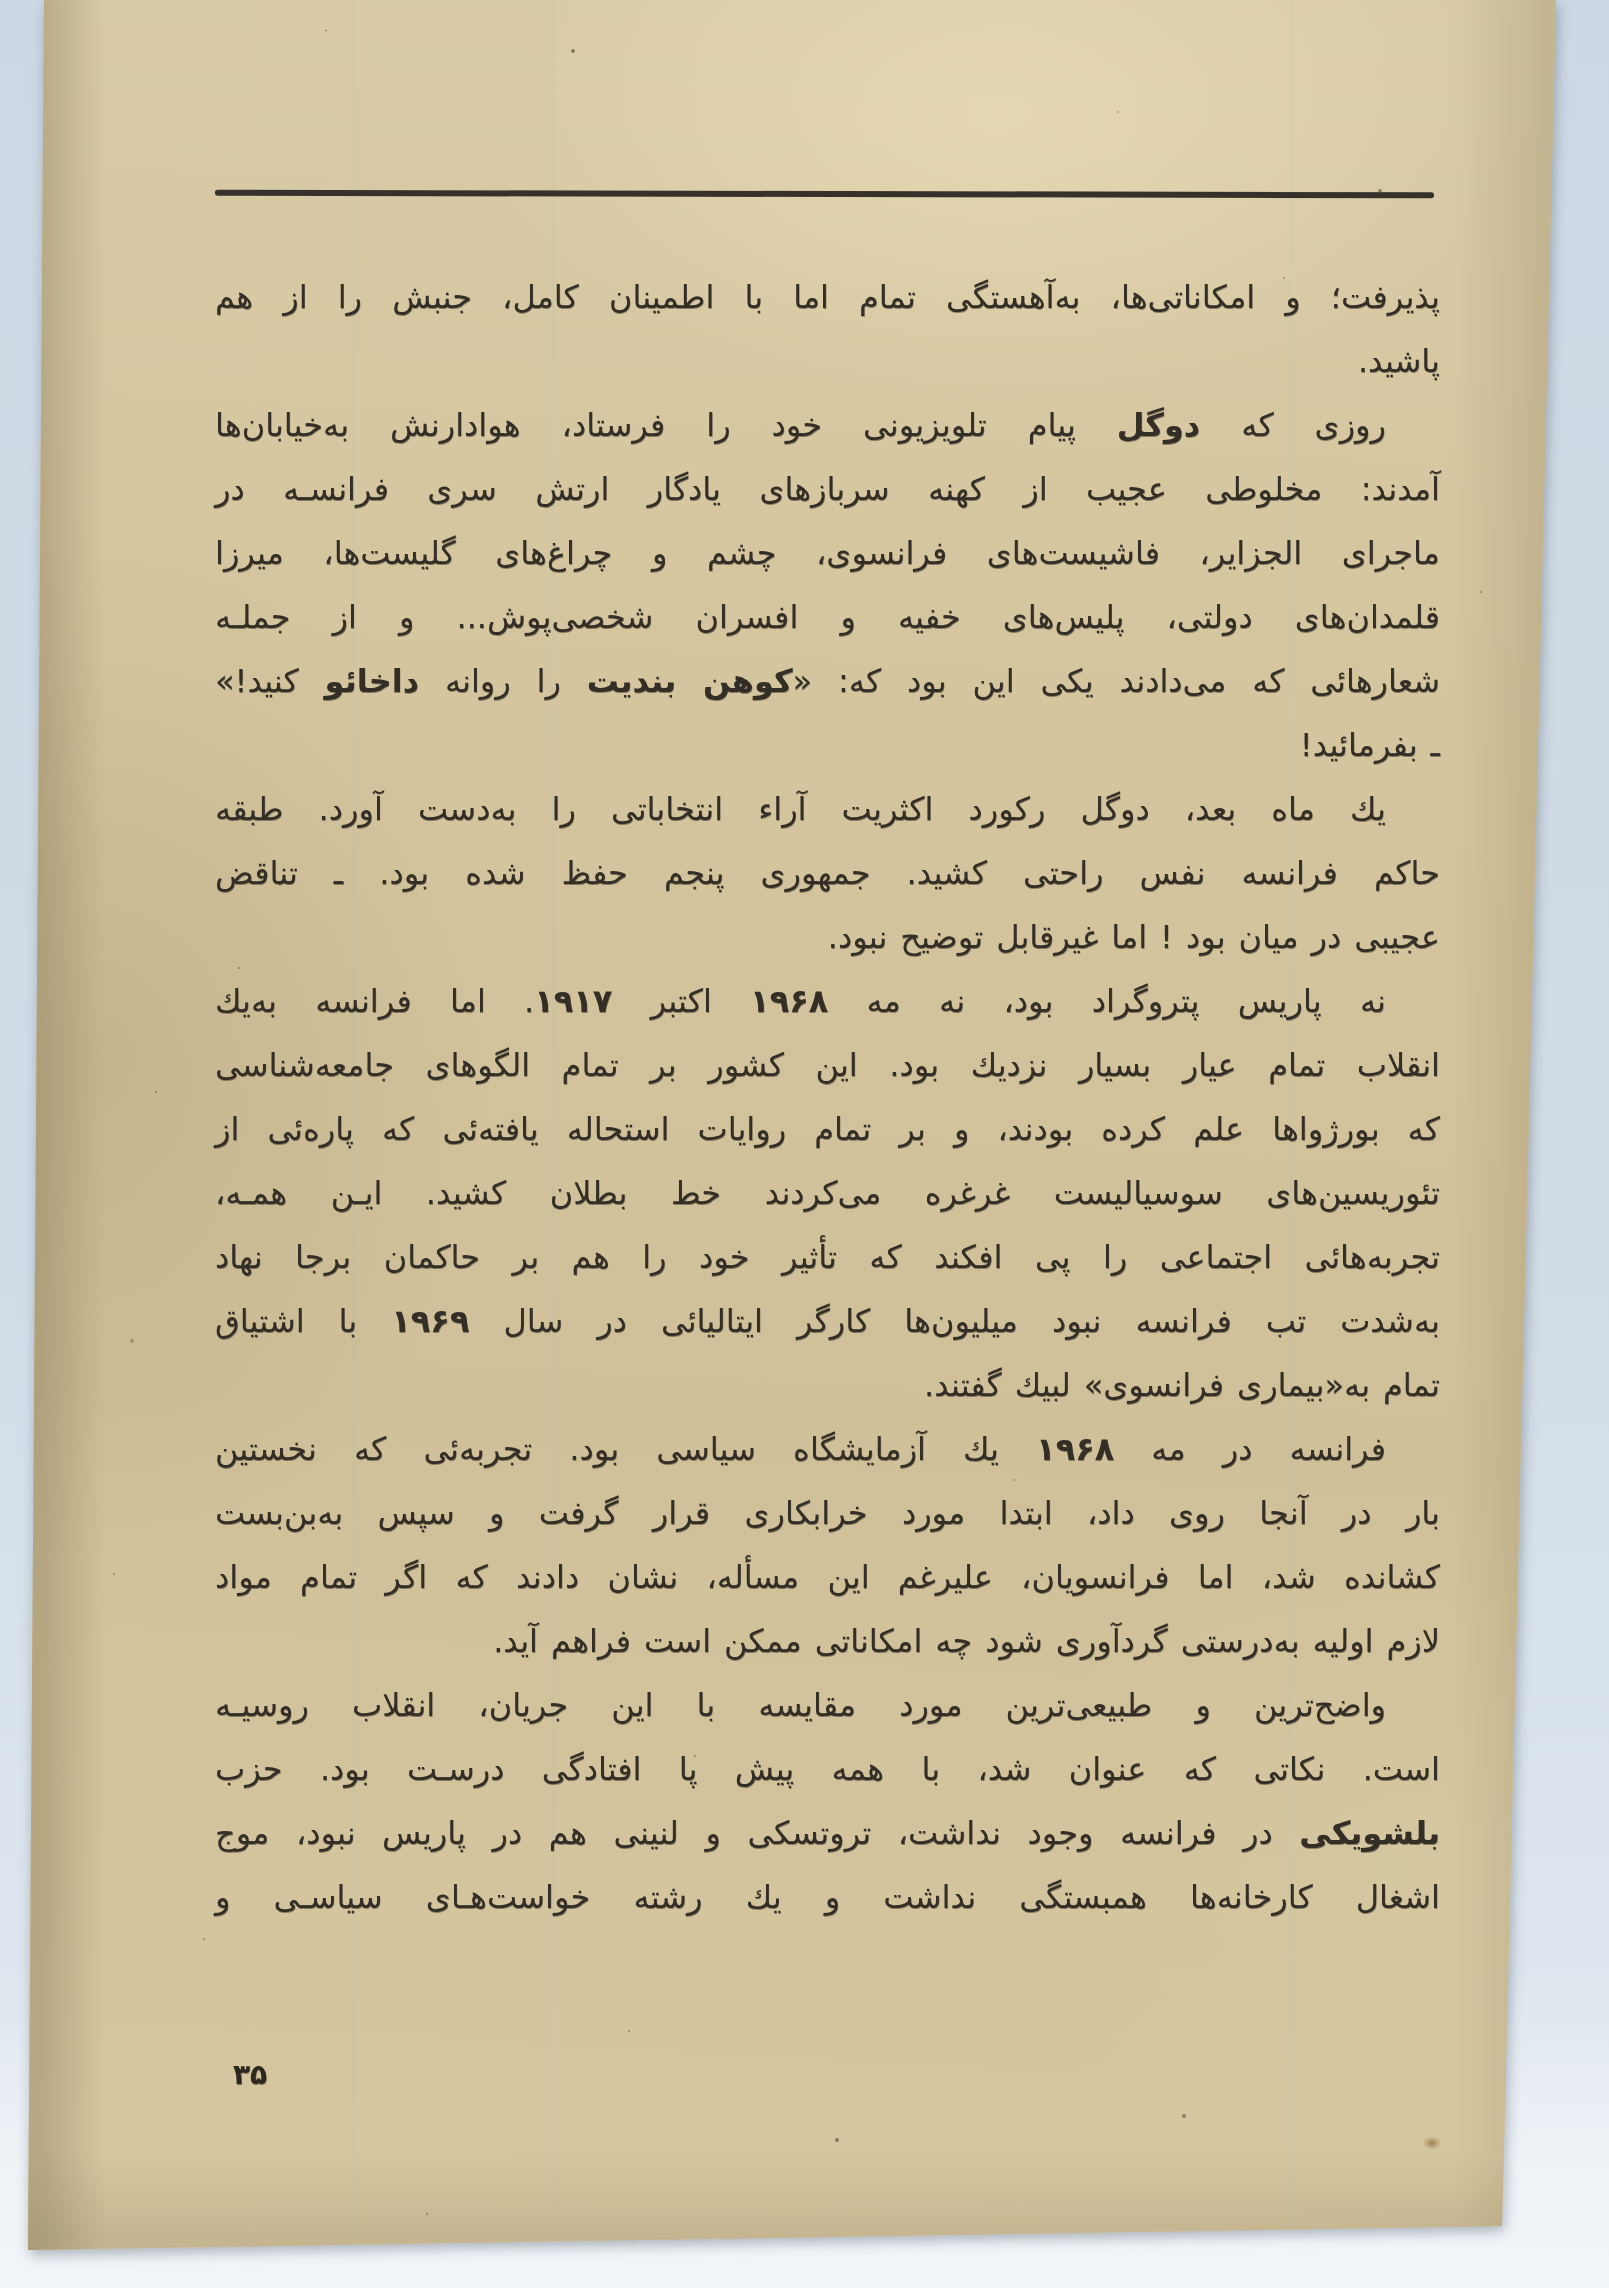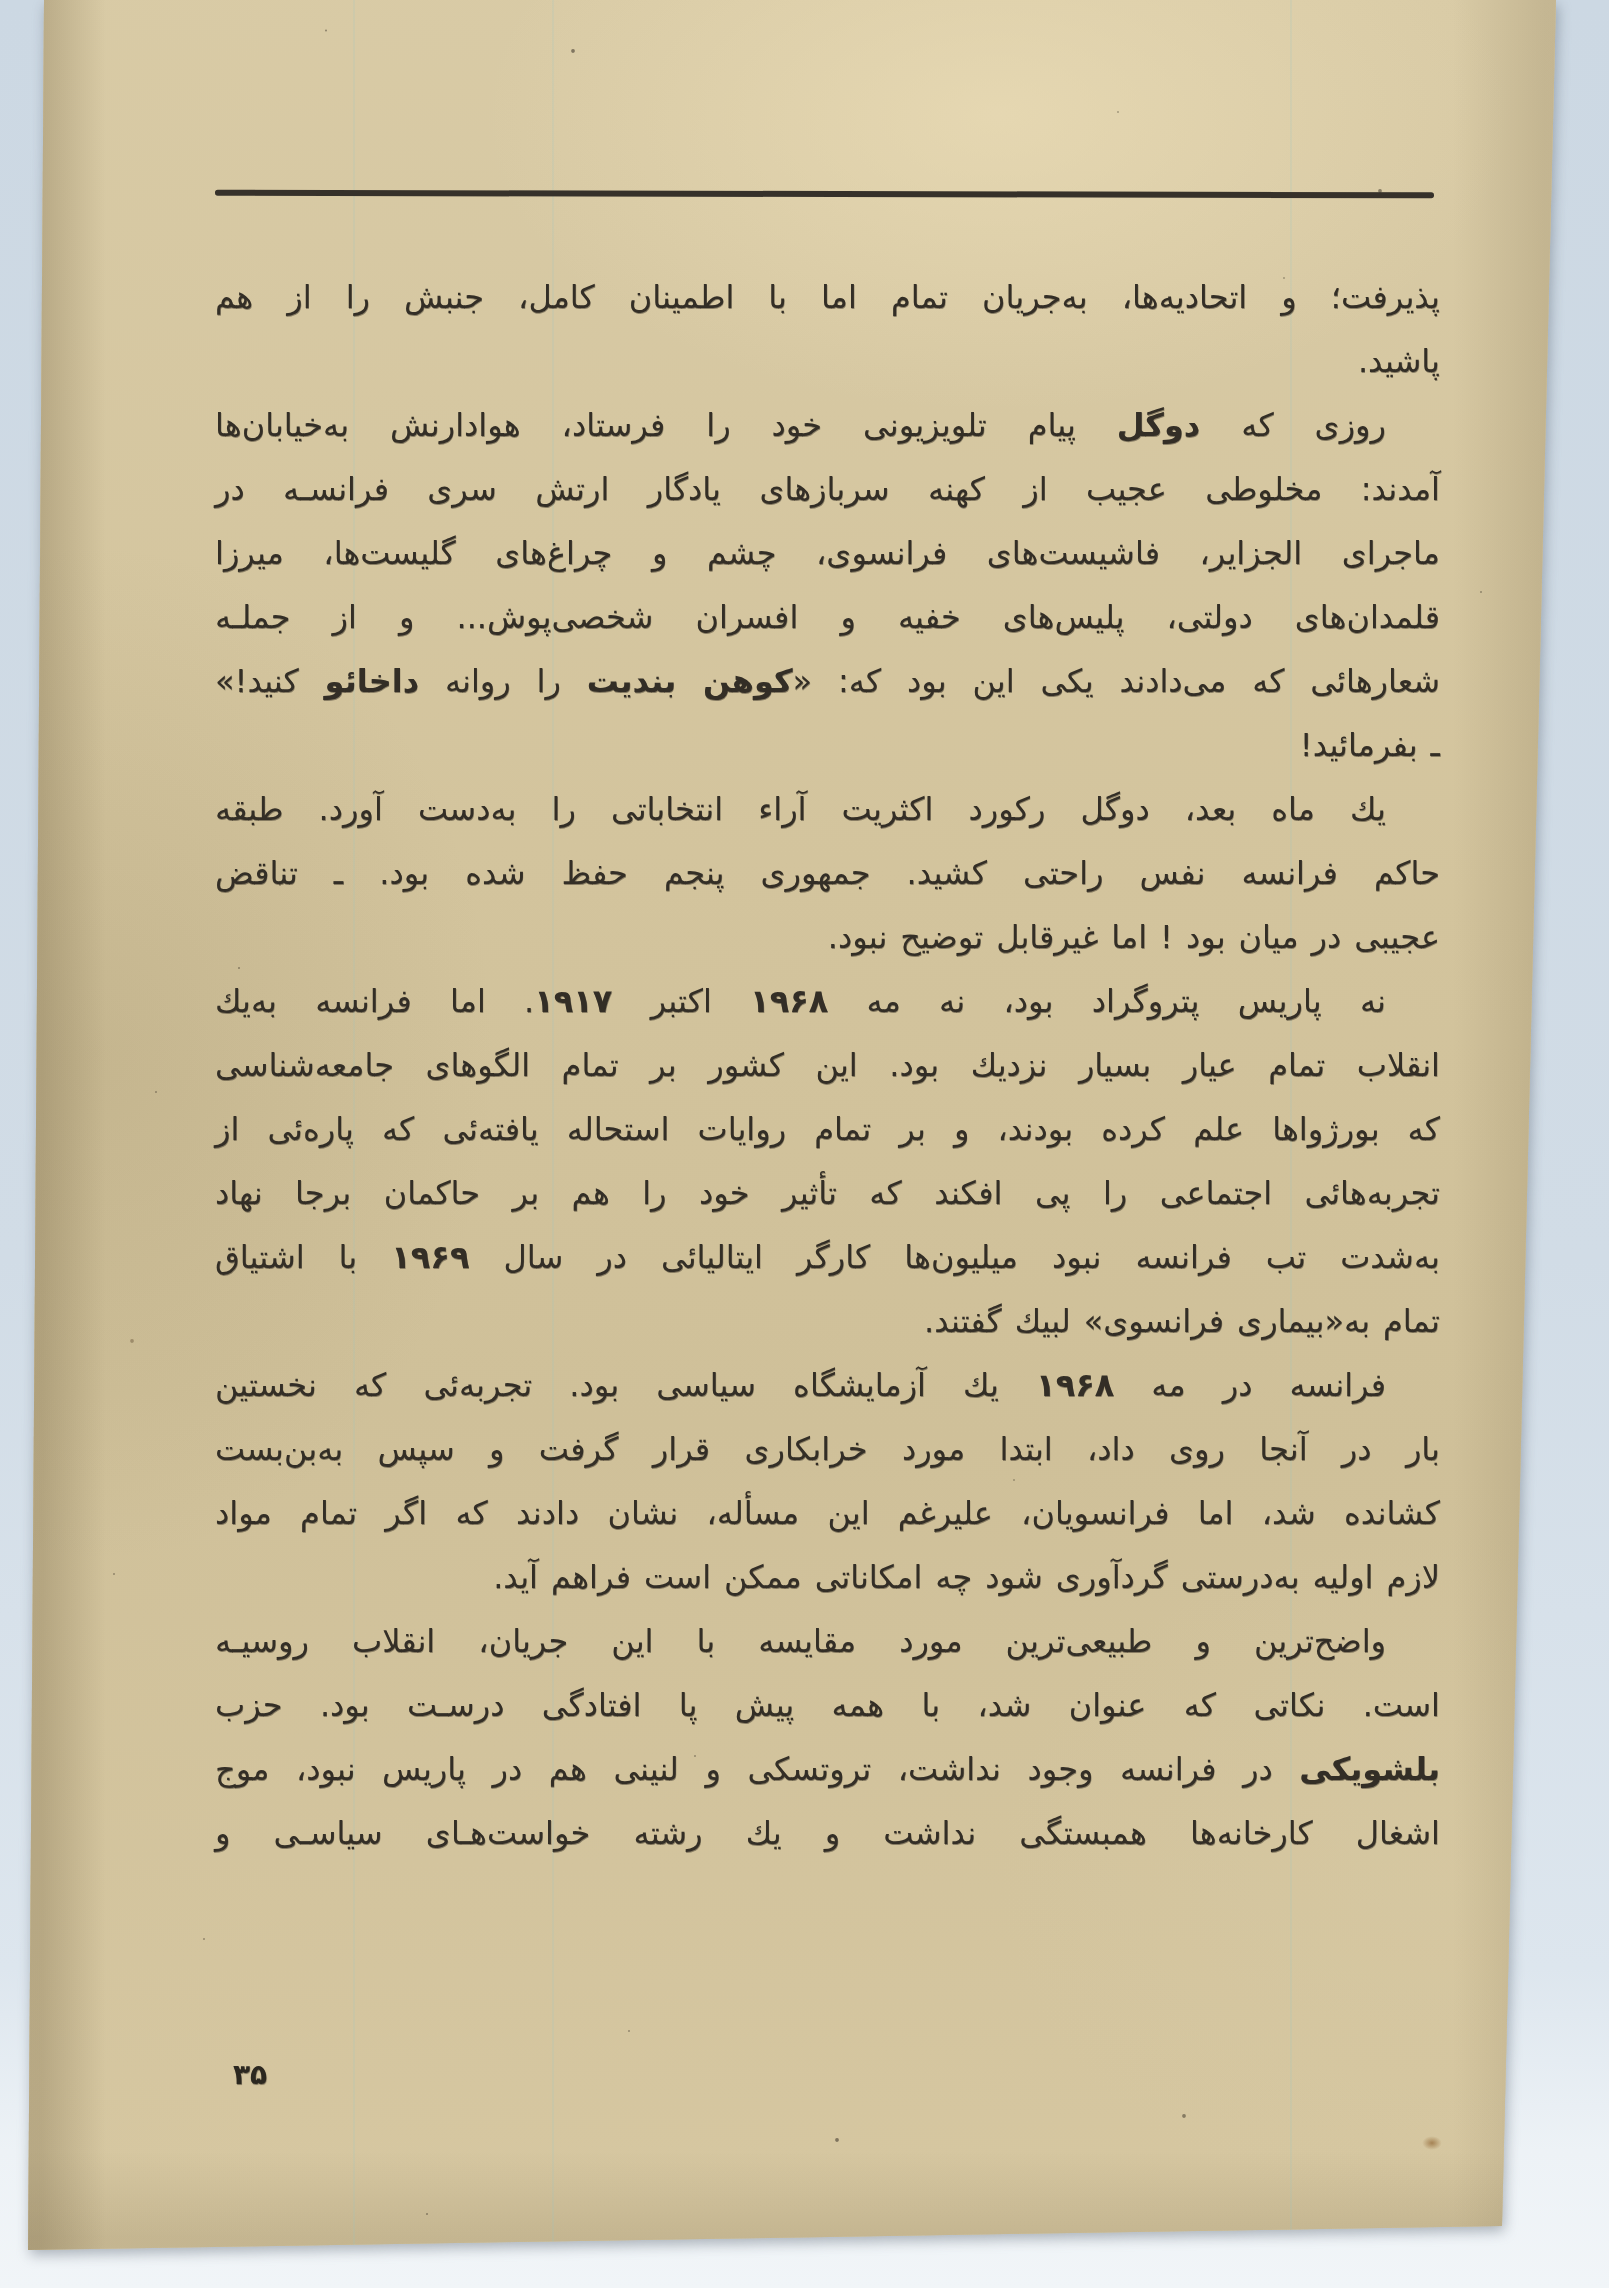--- a/index.html
+++ b/index.html
@@ -85,34 +85,35 @@
 
 <div class="scene">
   <div class="paper-wrap">
     <div class="paper">
       <div class="streak" style="left: 353px;"></div>
       <div class="streak" style="left: 552px;"></div>
       <div class="streak" style="left: 1290px;"></div>
       <div class="specks"></div>
       <div class="rule"></div>
       <div class="text-block">
-          <div class="line"><span class="seg">پذیرفت؛ و اتحادیه‌ها، به‌جریان تمام اما با اطمینان کامل، جنبش را از هم</span></div>
+          <div class="line"><span class="seg">پذیرفت؛ و امکاناتی‌ها، به‌آهستگی تمام اما با اطمینان کامل، جنبش را از هم</span></div>
           <div class="line end"><span class="seg">پاشید.</span></div>
           <div class="line indent"><span class="seg">روزی که </span><span class="seg bold">دوگل</span><span class="seg"> پیام تلویزیونی خود را فرستاد، هوادارنش به‌خیابان‌ها</span></div>
           <div class="line"><span class="seg">آمدند: مخلوطی عجیب از کهنه سربازهای یادگار ارتش سری فرانسـه در</span></div>
           <div class="line"><span class="seg">ماجرای الجزایر، فاشیست‌های فرانسوی، چشم و چراغ‌های گلیست‌ها، میرزا</span></div>
           <div class="line"><span class="seg">قلمدان‌های دولتی، پلیس‌های خفیه و افسران شخصی‌پوش... و از جملـه</span></div>
           <div class="line"><span class="seg">شعارهائی که می‌دادند یکی این بود که: «</span><span class="seg bold">کوهن بندیت</span><span class="seg"> را روانه </span><span class="seg bold">داخائو</span><span class="seg"> کنید!»</span></div>
           <div class="line end"><span class="seg">ـ بفرمائید!</span></div>
           <div class="line indent"><span class="seg">یك ماه بعد، دوگل رکورد اکثریت آراء انتخاباتی را به‌دست آورد. طبقه</span></div>
           <div class="line"><span class="seg">حاکم فرانسه نفس راحتی کشید. جمهوری پنجم حفظ شده بود. ـ تناقض</span></div>
           <div class="line end"><span class="seg">عجیبی در میان بود ! اما غیرقابل توضیح نبود.</span></div>
           <div class="line indent"><span class="seg">نه پاریس پتروگراد بود، نه مه </span><span class="seg bold">۱۹۶۸</span><span class="seg"> اکتبر </span><span class="seg bold">۱۹۱۷</span><span class="seg">. اما فرانسه به‌یك</span></div>
           <div class="line"><span class="seg">انقلاب تمام عیار بسیار نزدیك بود. این کشور بر تمام الگوهای جامعه‌شناسی</span></div>
           <div class="line"><span class="seg">که بورژواها علم کرده بودند، و بر تمام روایات استحاله یافته‌ئی که پاره‌ئی از</span></div>
+          <div class="line"><span class="seg">تئوریسین‌های سوسیالیست غرغره می‌کردند خط بطلان کشید. ایـن همـه،</span></div>
           <div class="line"><span class="seg">تجربه‌هائی اجتماعی را پی افکند که تأثیر خود را هم بر حاکمان برجا نهاد</span></div>
           <div class="line"><span class="seg">به‌شدت تب فرانسه نبود میلیون‌ها کارگر ایتالیائی در سال </span><span class="seg bold">۱۹۶۹</span><span class="seg"> با اشتیاق</span></div>
           <div class="line end"><span class="seg">تمام به«بیماری فرانسوی» لبیك گفتند.</span></div>
           <div class="line indent"><span class="seg">فرانسه در مه </span><span class="seg bold">۱۹۶۸</span><span class="seg"> یك آزمایشگاه سیاسی بود. تجربه‌ئی که نخستین</span></div>
           <div class="line"><span class="seg">بار در آنجا روی داد، ابتدا مورد خرابکاری قرار گرفت و سپس به‌بن‌بست</span></div>
           <div class="line"><span class="seg">کشانده شد، اما فرانسویان، علیرغم این مسأله، نشان دادند که اگر تمام مواد</span></div>
           <div class="line end"><span class="seg">لازم اولیه به‌درستی گردآوری شود چه امکاناتی ممکن است فراهم آید.</span></div>
           <div class="line indent"><span class="seg">واضح‌ترین و طبیعی‌ترین مورد مقایسه با این جریان، انقلاب روسیـه</span></div>
           <div class="line"><span class="seg">است. نکاتی که عنوان شد، با همه پیش پا افتادگی درسـت بود. حزب</span></div>
           <div class="line"><span class="seg bold">بلشویکی</span><span class="seg"> در فرانسه وجود نداشت، تروتسکی و لنینی هم در پاریس نبود، موج</span></div>

